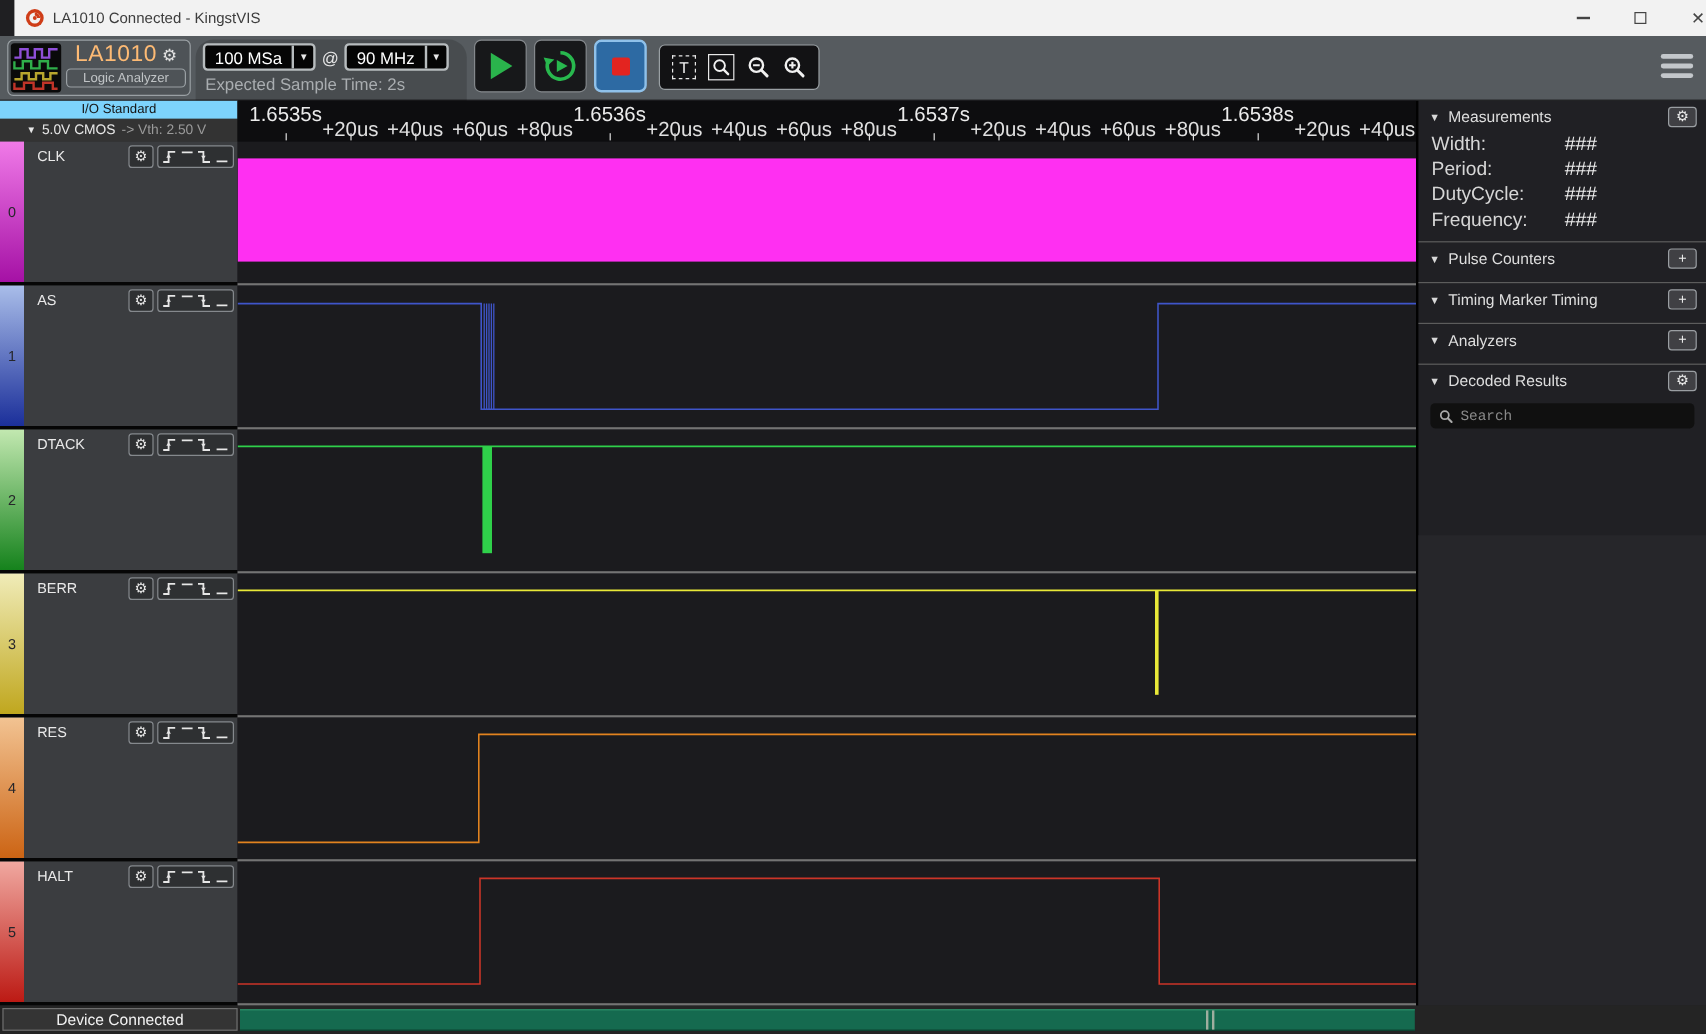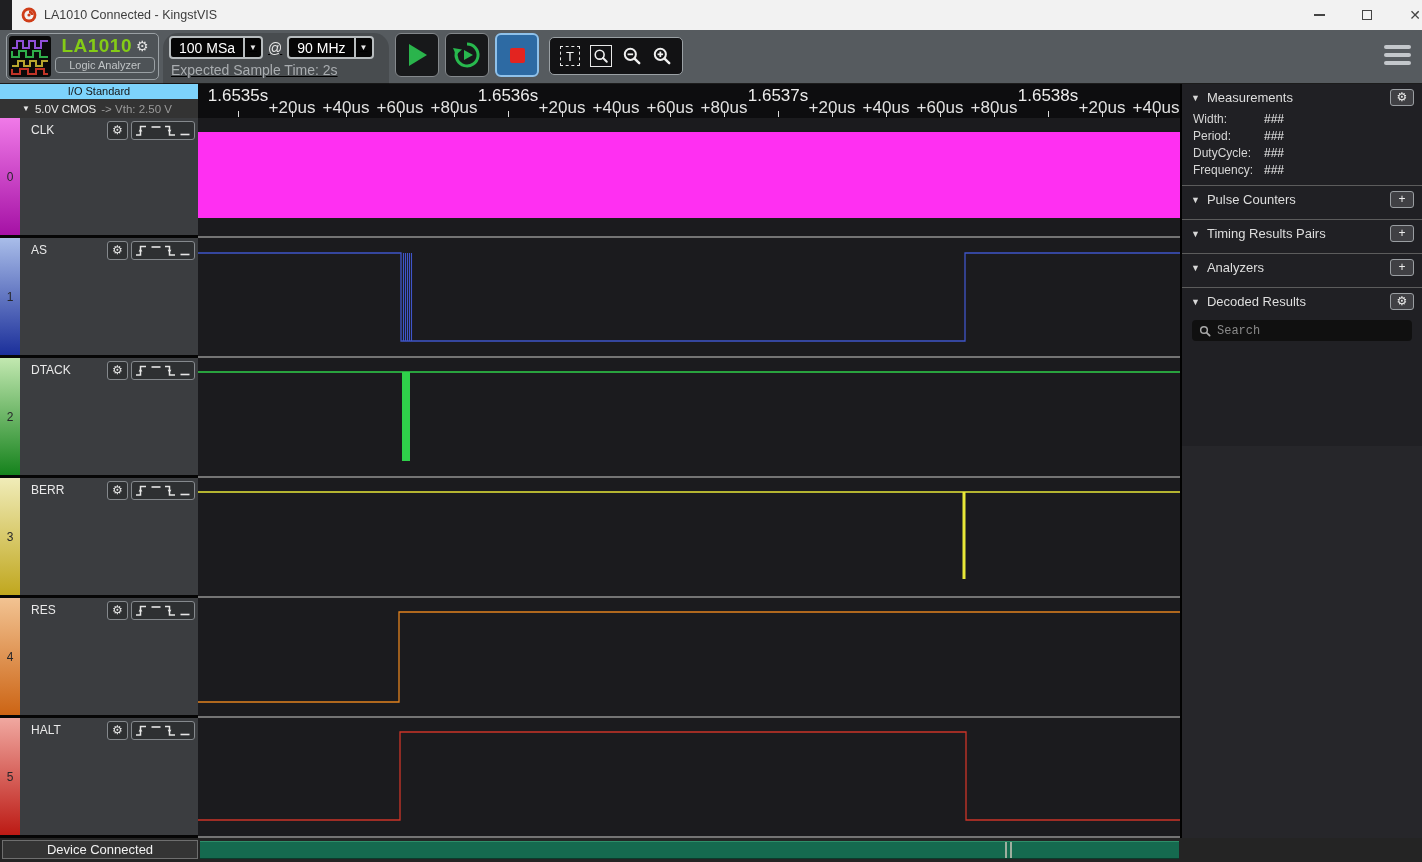--- a/index.html
+++ b/index.html
@@ -16,24 +16,24 @@
   .win-btn { position:absolute; top:0; width:34px; height:30px; display:flex; align-items:center; justify-content:center; color:#444; }
   .win-min { left:1290px; } .win-max { left:1338px; } .win-close { left:1386px; font-size:14px; }
   .min-bar { width:11px; height:1.6px; background:#444; }
   .max-box { width:10px; height:10px; border:1.4px solid #444; }
   
   .toolbar { position:absolute; left:0; top:30px; width:1422px; height:54px; background:#565b5f; border-bottom:1px solid #1c1c1c; }
   .logo-group { position:absolute; left:6px; top:3px; width:153px; height:47px; border:1px solid #9aa0a4; border-radius:5px; background:#4e5357; display:flex; }
   .logo-icon { width:42px; height:41px; margin:2px; background:#0a0a0a; border-radius:3px; }
   .logo-right { flex:1; display:flex; flex-direction:column; align-items:stretch; padding:1px 3px 2px 2px; }
   .logo-title-row { display:flex; align-items:center; justify-content:center; gap:4px; }
-  .logo-title { font-size:19px; font-weight:bold; color:#84cc16; letter-spacing:0.5px; }
+  .logo-title { font-size:19px; font-weight:normal; color:#fdba74; letter-spacing:0.5px; }
   .gear-glyph { color:#e2e2e2; font-size:14px; }
   .logo-sub { border:1px solid #9aa0a4; border-radius:4px; font-size:11px; color:#c0c4c6; text-align:center; padding:1px 2px; }
-  .sample-group { position:absolute; left:163px; top:3px; width:226px; height:65px; background:rgba(0,0,0,0.16); border-radius:15px; padding:3px 6px;text-decoration:underline; }
+  .sample-group { position:absolute; left:163px; top:3px; width:226px; height:65px; background:rgba(0,0,0,0.16); border-radius:15px; padding:3px 6px; }
   .combo-row { display:flex; align-items:center; gap:5px; }
   .combo { display:flex; border:2px solid #b7bcbe; border-radius:4px; background:#050505; height:23px; align-items:stretch; }
   .combo-text { padding:0 8px; color:#fff; font-size:14px; display:flex; align-items:center; }
   .combo-arrow { width:18px; border-left:2px solid #b7bcbe; color:#e8e8e8; font-size:8px; display:flex; align-items:center; justify-content:center; }
   .at-sign { color:#e8e8e8; font-size:14px; }
   .sample-time { color:#a9adb0; font-size:14px; margin-top:3px; padding-left:2px; }
   .tool-btn { position:absolute; top:3px; width:44px; height:44px; background:#17181a; border:1px solid #84888c; border-radius:6px; display:flex; align-items:center; justify-content:center; }
   .btn-start { left:395px; } .btn-loop { left:445px; }
   .btn-stop { left:495px; background:#2d6aa3; border:2px solid #8fc1ea; }
   .stop-square { width:15px; height:15px; background:#e32420; border-radius:2px; }
@@ -65,21 +65,21 @@
   .tick-label { position:absolute; white-space:nowrap; font-size:17px; color:#ececec; transform:translateX(-50%); }
   .tick-label.major { top:2px; } .tick-label.minor { top:14px; color:#e0e0e0; }
   .plot-row { position:relative; height:120px; background:#1b1b1e; border-bottom:2px solid #747474; }
   .plot-row svg { position:absolute; left:0; top:0; }
   
   .right-col { position:relative; width:242px; background:#202024; border-left:2px solid #020202; }
   .sec-header { display:flex; align-items:center; padding:5px 8px 4px 9px; }
   .sec-tri { color:#d8d8d8; font-size:9px; margin-right:7px; }
   .sec-title { color:#dedede; font-size:13px; }
   .sec-btn { margin-left:auto; width:24px; height:17px; border:1px solid #9a9ea2; border-radius:3px; background:#404044; color:#ececec; font-size:12px; text-align:center; line-height:15px; }
-  .meas-row { display:flex; padding:1.5px 0 1.5px 11px; font-size:12px; }
+  .meas-row { display:flex; padding:1.5px 0 1.5px 11px; font-size:16px;gap:40px; }
   .meas-label { width:71px; color:#d6d6d6; }
   .meas-value { color:#efefef; }
   .divider { height:1px; background:#5c5c5c; margin:7px 0 0 0; }
   .search-box { margin:6px 10px 6px 10px; height:21px; background:#101010; border-radius:4px; display:flex; align-items:center; padding:0 7px; gap:6px; }
   .search-box input { background:transparent; border:none; outline:none; color:#9a9a9a; font-size:12px; width:170px; font-family:Liberation Mono, monospace; }
   .search-box input::placeholder { color:#8a8a8a; }
   .decoded-area { position:absolute; left:0; top:362px; bottom:0; width:100%; background:#26262a; }
   
   .statusbar { position:absolute; left:0; top:838px; width:1422px; height:24px; background:#242424; }
   .status-left { position:absolute; left:2px; top:2px; width:196px; height:19px; background:#343434; border:1px solid #6e6e6e; color:#f2f2f2; font-size:13px; text-align:center; line-height:18px; }
@@ -455,21 +455,21 @@
 
       <div class="sec-header">
         <span class="sec-tri">▼</span>
         <span class="sec-title">Pulse Counters</span>
         <span class="sec-btn">+</span>
       </div>
       <div class="divider"></div>
 
       <div class="sec-header">
         <span class="sec-tri">▼</span>
-        <span class="sec-title">Timing Results Pairs</span>
+        <span class="sec-title">Timing Marker Timing</span>
         <span class="sec-btn">+</span>
       </div>
       <div class="divider"></div>
 
       <div class="sec-header">
         <span class="sec-tri">▼</span>
         <span class="sec-title">Analyzers</span>
         <span class="sec-btn">+</span>
       </div>
       <div class="divider"></div>

